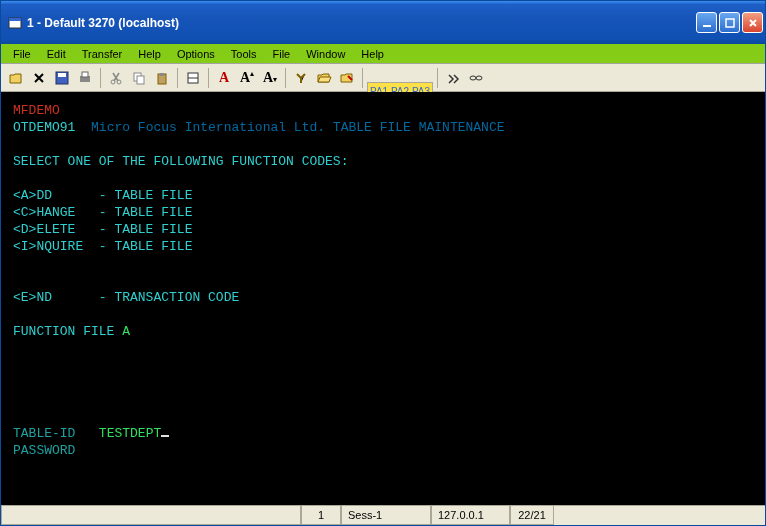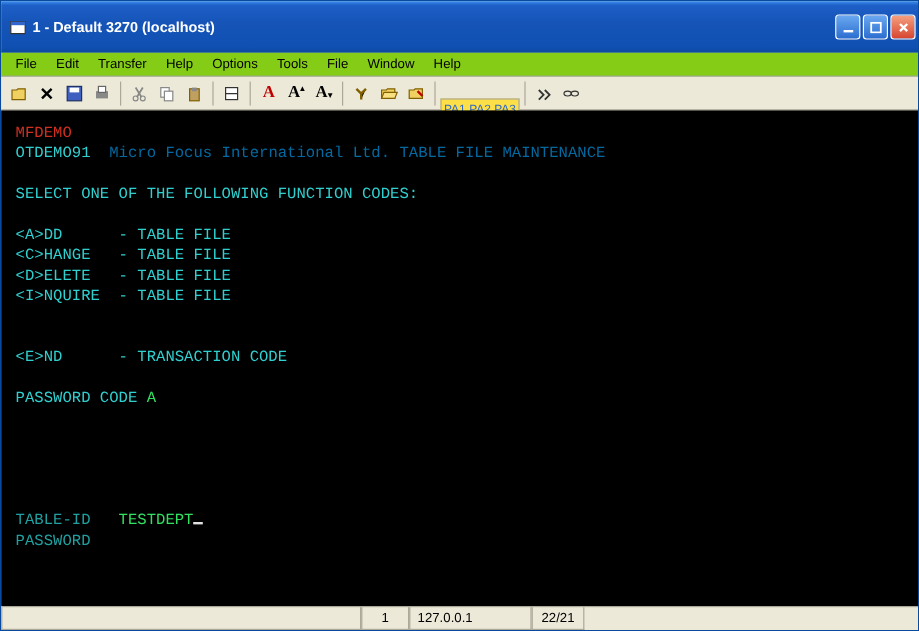--- a/index.html
+++ b/index.html
@@ -156,21 +156,21 @@
       border-top: none;
       padding: 2px 6px;
       display: flex;
       align-items: center;
       font-size: 11px;
     }
     
     .status-cell.first { width: 300px; }
     .status-cell.w40 { width: 40px; justify-content: center; }
     .status-cell.w90 { width: 90px; }
-    .status-cell.w100 { width: 102px; }
+    .status-cell.w100 { width: 79px; }
     .status-cell.flex { flex: 1; }
     .status-cell.w60 { width: 44px; justify-content: center; }
   </style>
 </head>
 <body>
 
 <div class="window">
 
   <div class="titlebar">
     <span class="titlebar-icon">
@@ -313,29 +313,30 @@
 <span class="t-cyan">SELECT ONE OF THE FOLLOWING FUNCTION CODES:</span>
 
 <span class="t-cyan">&lt;A&gt;DD      - TABLE FILE</span>
 <span class="t-cyan">&lt;C&gt;HANGE   - TABLE FILE</span>
 <span class="t-cyan">&lt;D&gt;ELETE   - TABLE FILE</span>
 <span class="t-cyan">&lt;I&gt;NQUIRE  - TABLE FILE</span>
 
 
 <span class="t-cyan">&lt;E&gt;ND      - TRANSACTION CODE</span>
 
-<span class="t-cyan">PASSWORD CODE </span><span class="t-green">A</span>
+<span class="t-cyan">FUNCTION FILE </span><span class="t-green">A</span>
 
 
 
 
 
 <span class="t-dkcyan">TABLE-ID   </span><span class="t-green">TESTDEPT</span><span class="cursor"></span>
 <span class="t-dkcyan">PASSWORD</span></div>
 
   <div class="statusbar">
     <div class="status-cell first"></div>
     <div class="status-cell w40">1</div>
+    <div class="status-cell w90">Sess-1</div>
     <div class="status-cell w100">127.0.0.1</div>
     <div class="status-cell w60">22/21</div>
   </div>
 
 </div>
 
 </body></html>

